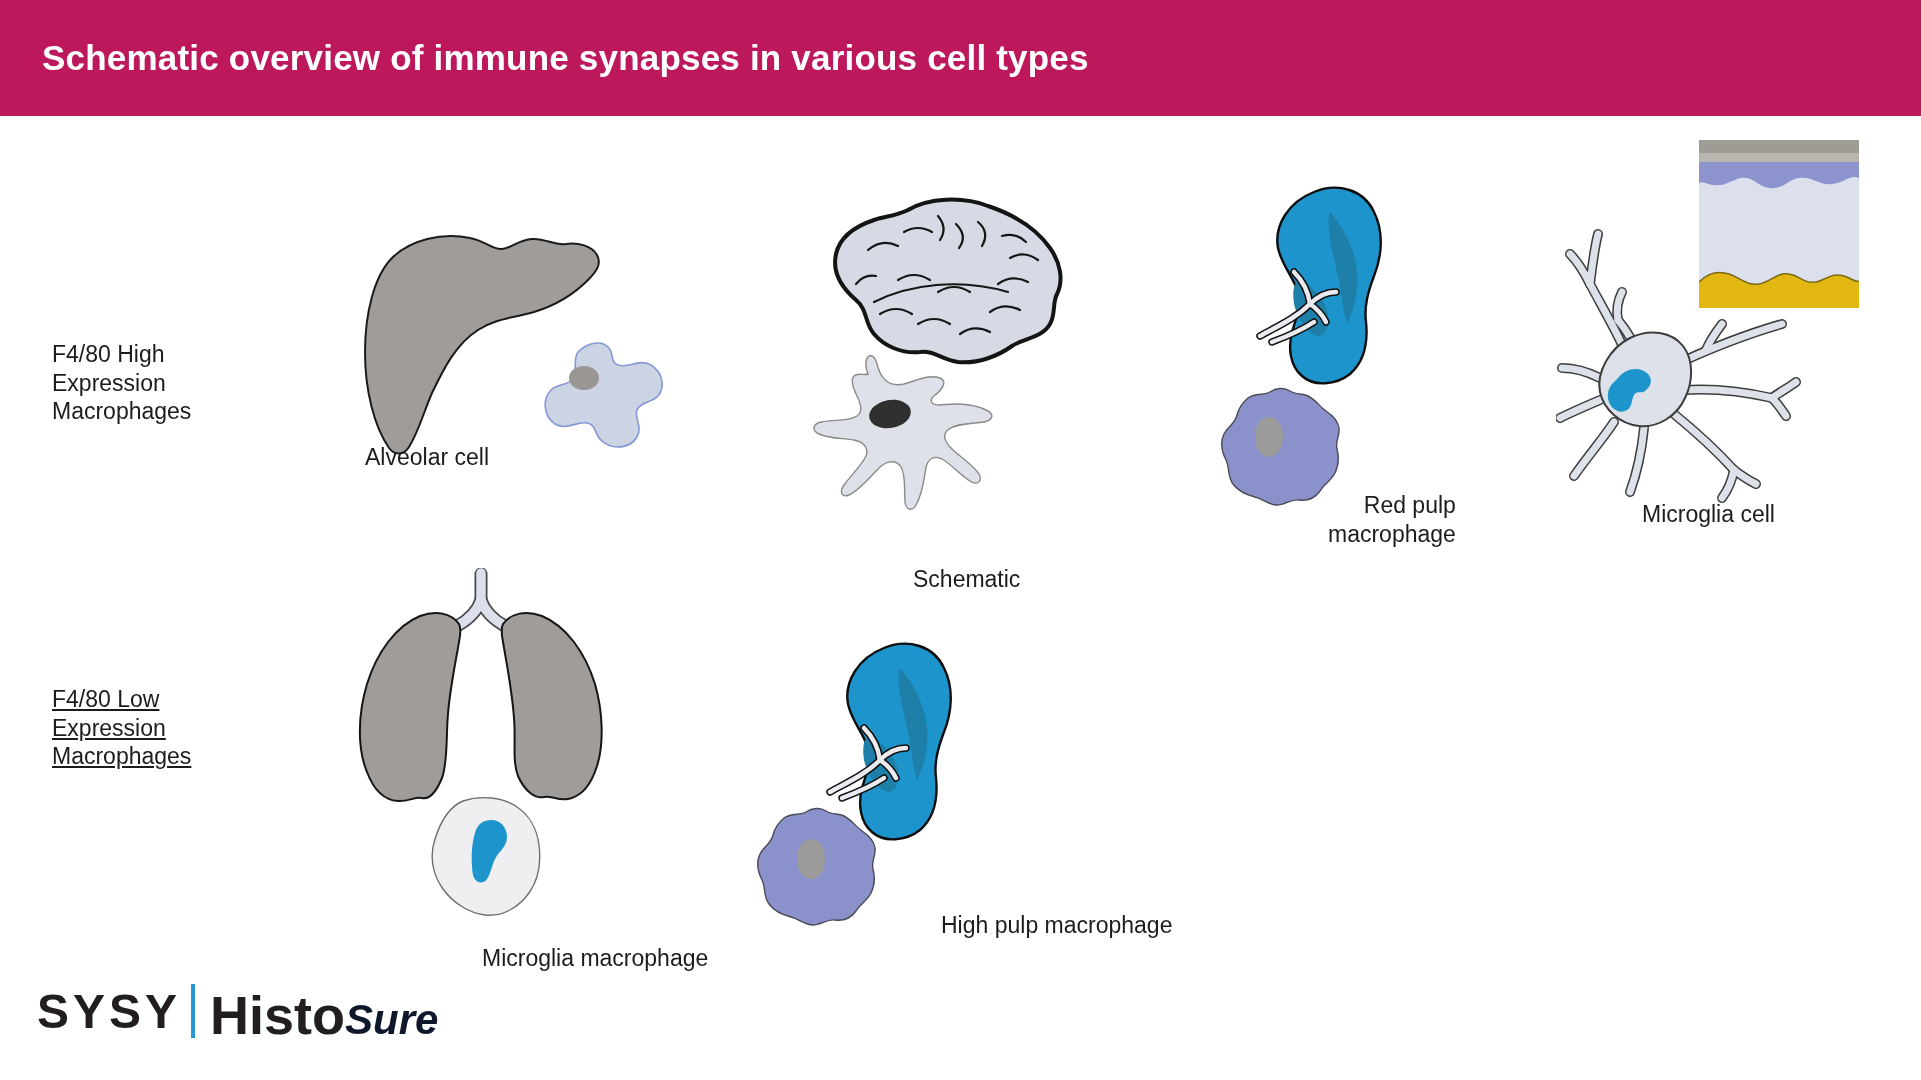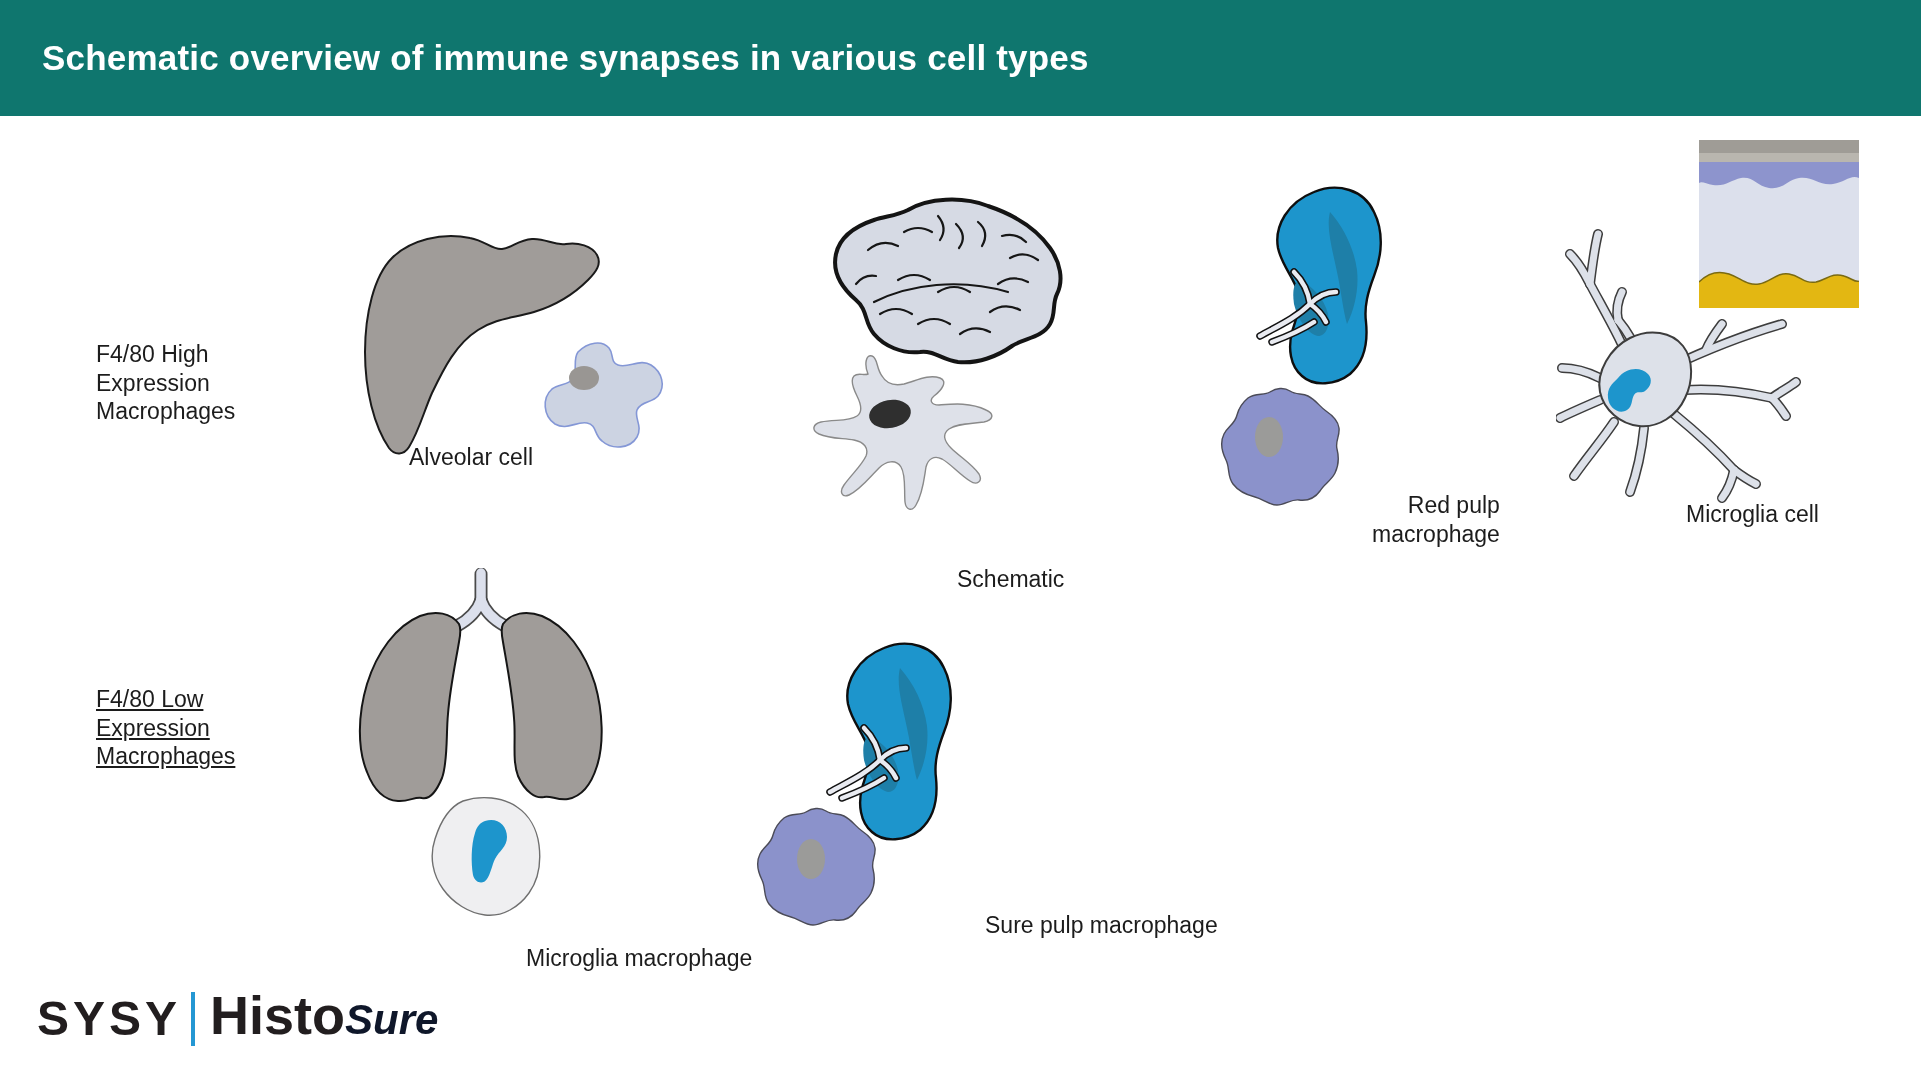--- a/index.html
+++ b/index.html
@@ -1,24 +1,24 @@
 <!DOCTYPE html>
 <html><head>
 <meta charset="utf-8">
 <style>
   html,body{margin:0;padding:0;background:#ffffff;}
   .page{position:relative;width:1921px;height:1080px;background:#ffffff;
         font-family:"Liberation Sans",sans-serif;overflow:hidden;}
   .titlebar{position:absolute;left:0;top:0;width:1921px;height:116px;
-            background:#0f766e;display:flex;align-items:center;}
+            background:#be185d;display:flex;align-items:center;}
   .titlebar h1{margin:0 0 0 42px;color:#ffffff;font-size:35px;font-weight:700;letter-spacing:.2px;}
   .fig{position:absolute;}
   .lbl{position:absolute;color:#1c1c1c;font-size:23px;line-height:1.24;
-       white-space:pre-line;margin-left:44px;}
-  .logo{position:absolute;left:37px;top:984px;display:flex;align-items:flex-end;}
+       white-space:pre-line;}
+  .logo{position:absolute;left:37px;top:984px;display:flex;align-items:flex-start;}
   .sysy{font-size:48px;font-weight:800;color:#221e1f;letter-spacing:4px;}
   .logo-divider{width:4px;height:54px;background:#2497d3;margin:0 15px 0 10px;}
   .histo{font-size:54px;font-weight:700;color:#221e1f;}
   .sure{font-size:42px;font-weight:700;font-style:italic;color:#0f172a;}
 </style>
 </head>
 <body>
 
 <div class="page">
 
@@ -243,21 +243,21 @@
   </svg>
 
   <svg class="fig" style="left:748px;top:804px;" width="135" height="128" viewBox="0 0 135 128">
     <path d="M36,14 C44,8 52,12 58,8 C64,4 72,3 78,7 C84,11 90,9 96,12
              C104,16 108,23 114,27 C120,31 126,36 127,44 C128,52 123,57 125,65
              C127,73 127,81 123,89 C119,97 112,100 108,107 C103,114 95,117 87,116
              C79,115 73,121 65,121 C57,121 51,115 43,113 C35,111 27,108 21,100
              C15,92 18,84 14,76 C10,68 8,58 12,50 C16,42 23,40 25,31 C27,23 30,19 36,14 Z" fill="#8b92cb" stroke="#4b4b57" stroke-width="1.4"></path>
     <ellipse cx="63" cy="55" rx="14" ry="20" fill="#9b9b99"></ellipse>
   </svg>
-  <div class="lbl" style="left:941px;top:911px;">Sure pulp macrophage</div>
+  <div class="lbl" style="left:941px;top:911px;">High pulp macrophage</div>
 
   <div class="logo">
     <span class="sysy">SYSY</span>
     <span class="logo-divider"></span>
     <span><span class="histo">Histo</span><span class="sure">Sure</span></span>
   </div>
 
 </div>
 
 </body></html>

